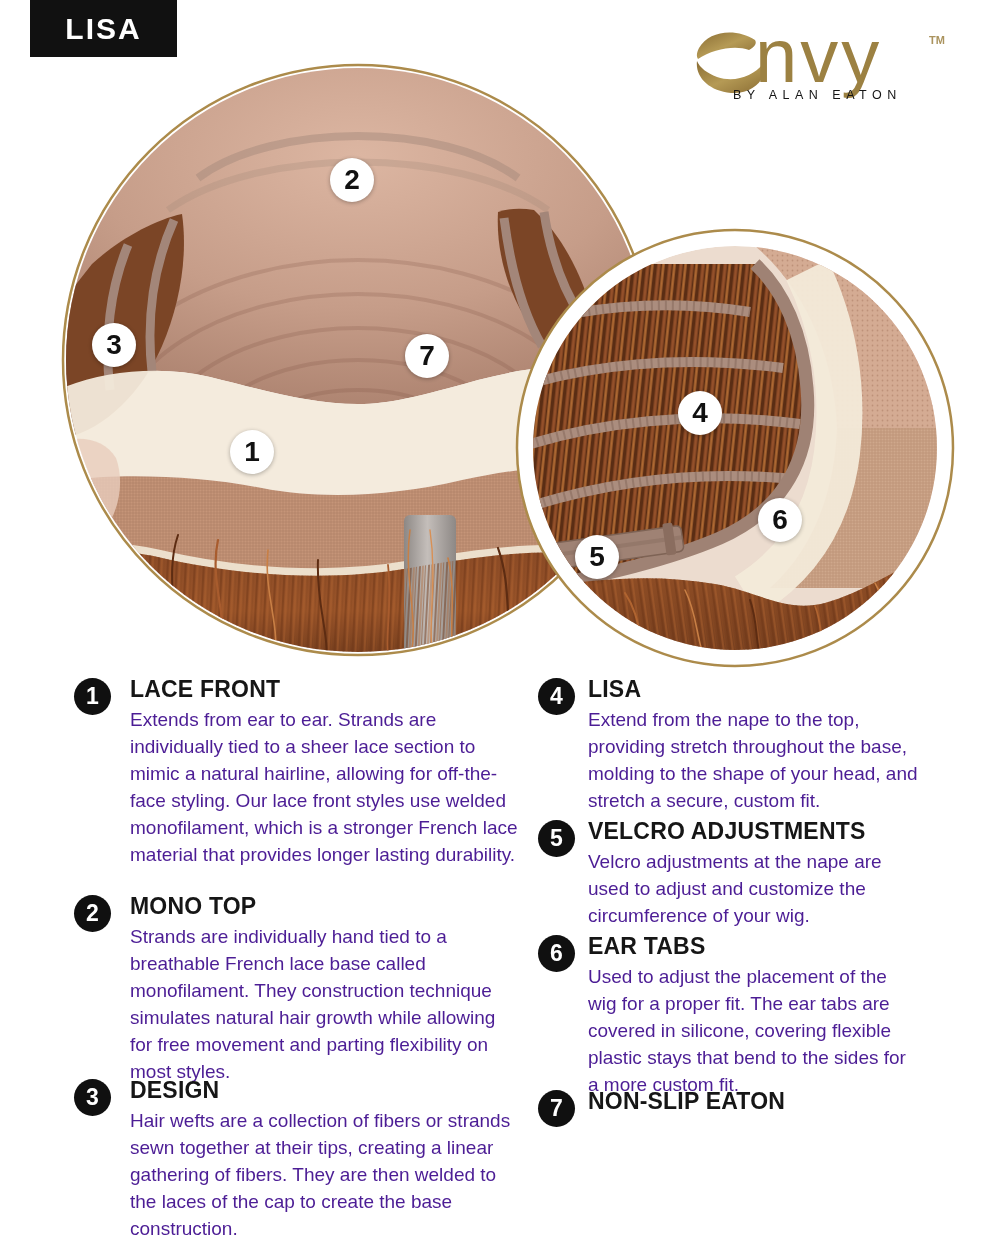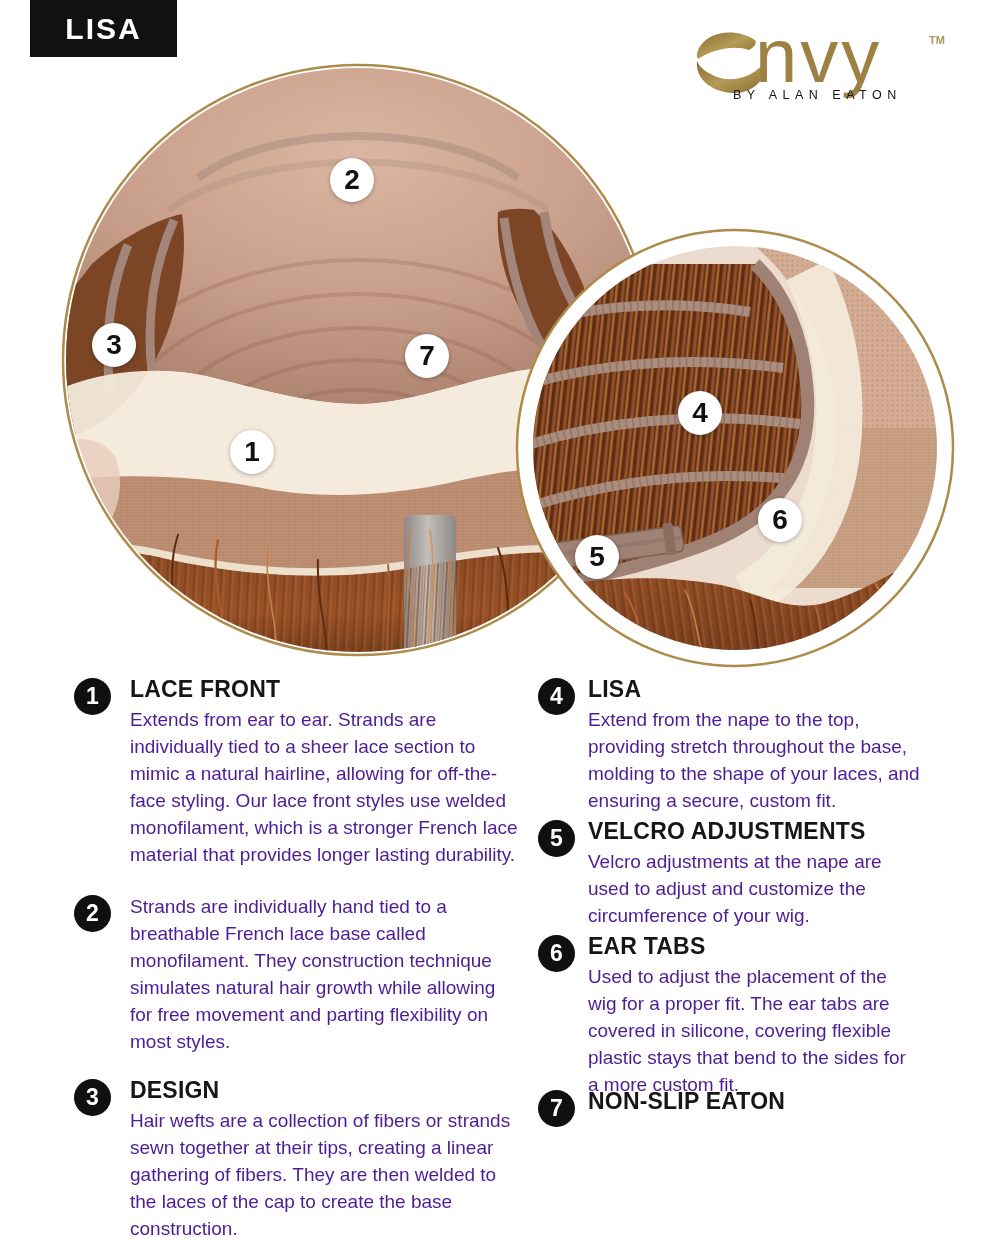--- a/index.html
+++ b/index.html
@@ -247,37 +247,38 @@
       <div class="fbadge">1</div>
       <div class="ftext">
         <h3>LACE FRONT</h3>
         <p>Extends from ear to ear. Strands are individually tied to a sheer lace section to mimic a natural hairline, allowing for off-the-face styling. Our lace front styles use welded monofilament, which is a stronger French lace material that provides longer lasting durability.</p>
       </div>
     </div>
 
     <div class="feature col-left" style="left:74px;top:893px;">
       <div class="fbadge">2</div>
       <div class="ftext">
+        <h3>MONO TOP</h3>
         <p>Strands are individually hand tied to a breathable French lace base called monofilament. They construction technique simulates natural hair growth while allowing for free movement and parting flexibility on most styles.</p>
       </div>
     </div>
 
     <div class="feature col-left" style="left:74px;top:1077px;">
       <div class="fbadge">3</div>
       <div class="ftext">
         <h3>DESIGN</h3>
         <p>Hair wefts are a collection of fibers or strands sewn together at their tips, creating a linear gathering of fibers. They are then welded to the laces of the cap to create the base construction.</p>
       </div>
     </div>
 
     <div class="feature col-right" style="left:538px;top:676px;">
       <div class="fbadge">4</div>
       <div class="ftext">
         <h3>LISA</h3>
-        <p>Extend from the nape to the top, providing stretch throughout the base, molding to the shape of your laces, and ensuring a secure, custom fit.</p>
+        <p>Extend from the nape to the top, providing stretch throughout the base, molding to the shape of your head, and stretch a secure, custom fit.</p>
       </div>
     </div>
 
     <div class="feature col-right" style="left:538px;top:818px;">
       <div class="fbadge">5</div>
       <div class="ftext">
         <h3>VELCRO ADJUSTMENTS</h3>
         <p>Velcro adjustments at the nape are used to adjust and customize the circumference of your wig.</p>
       </div>
     </div>

